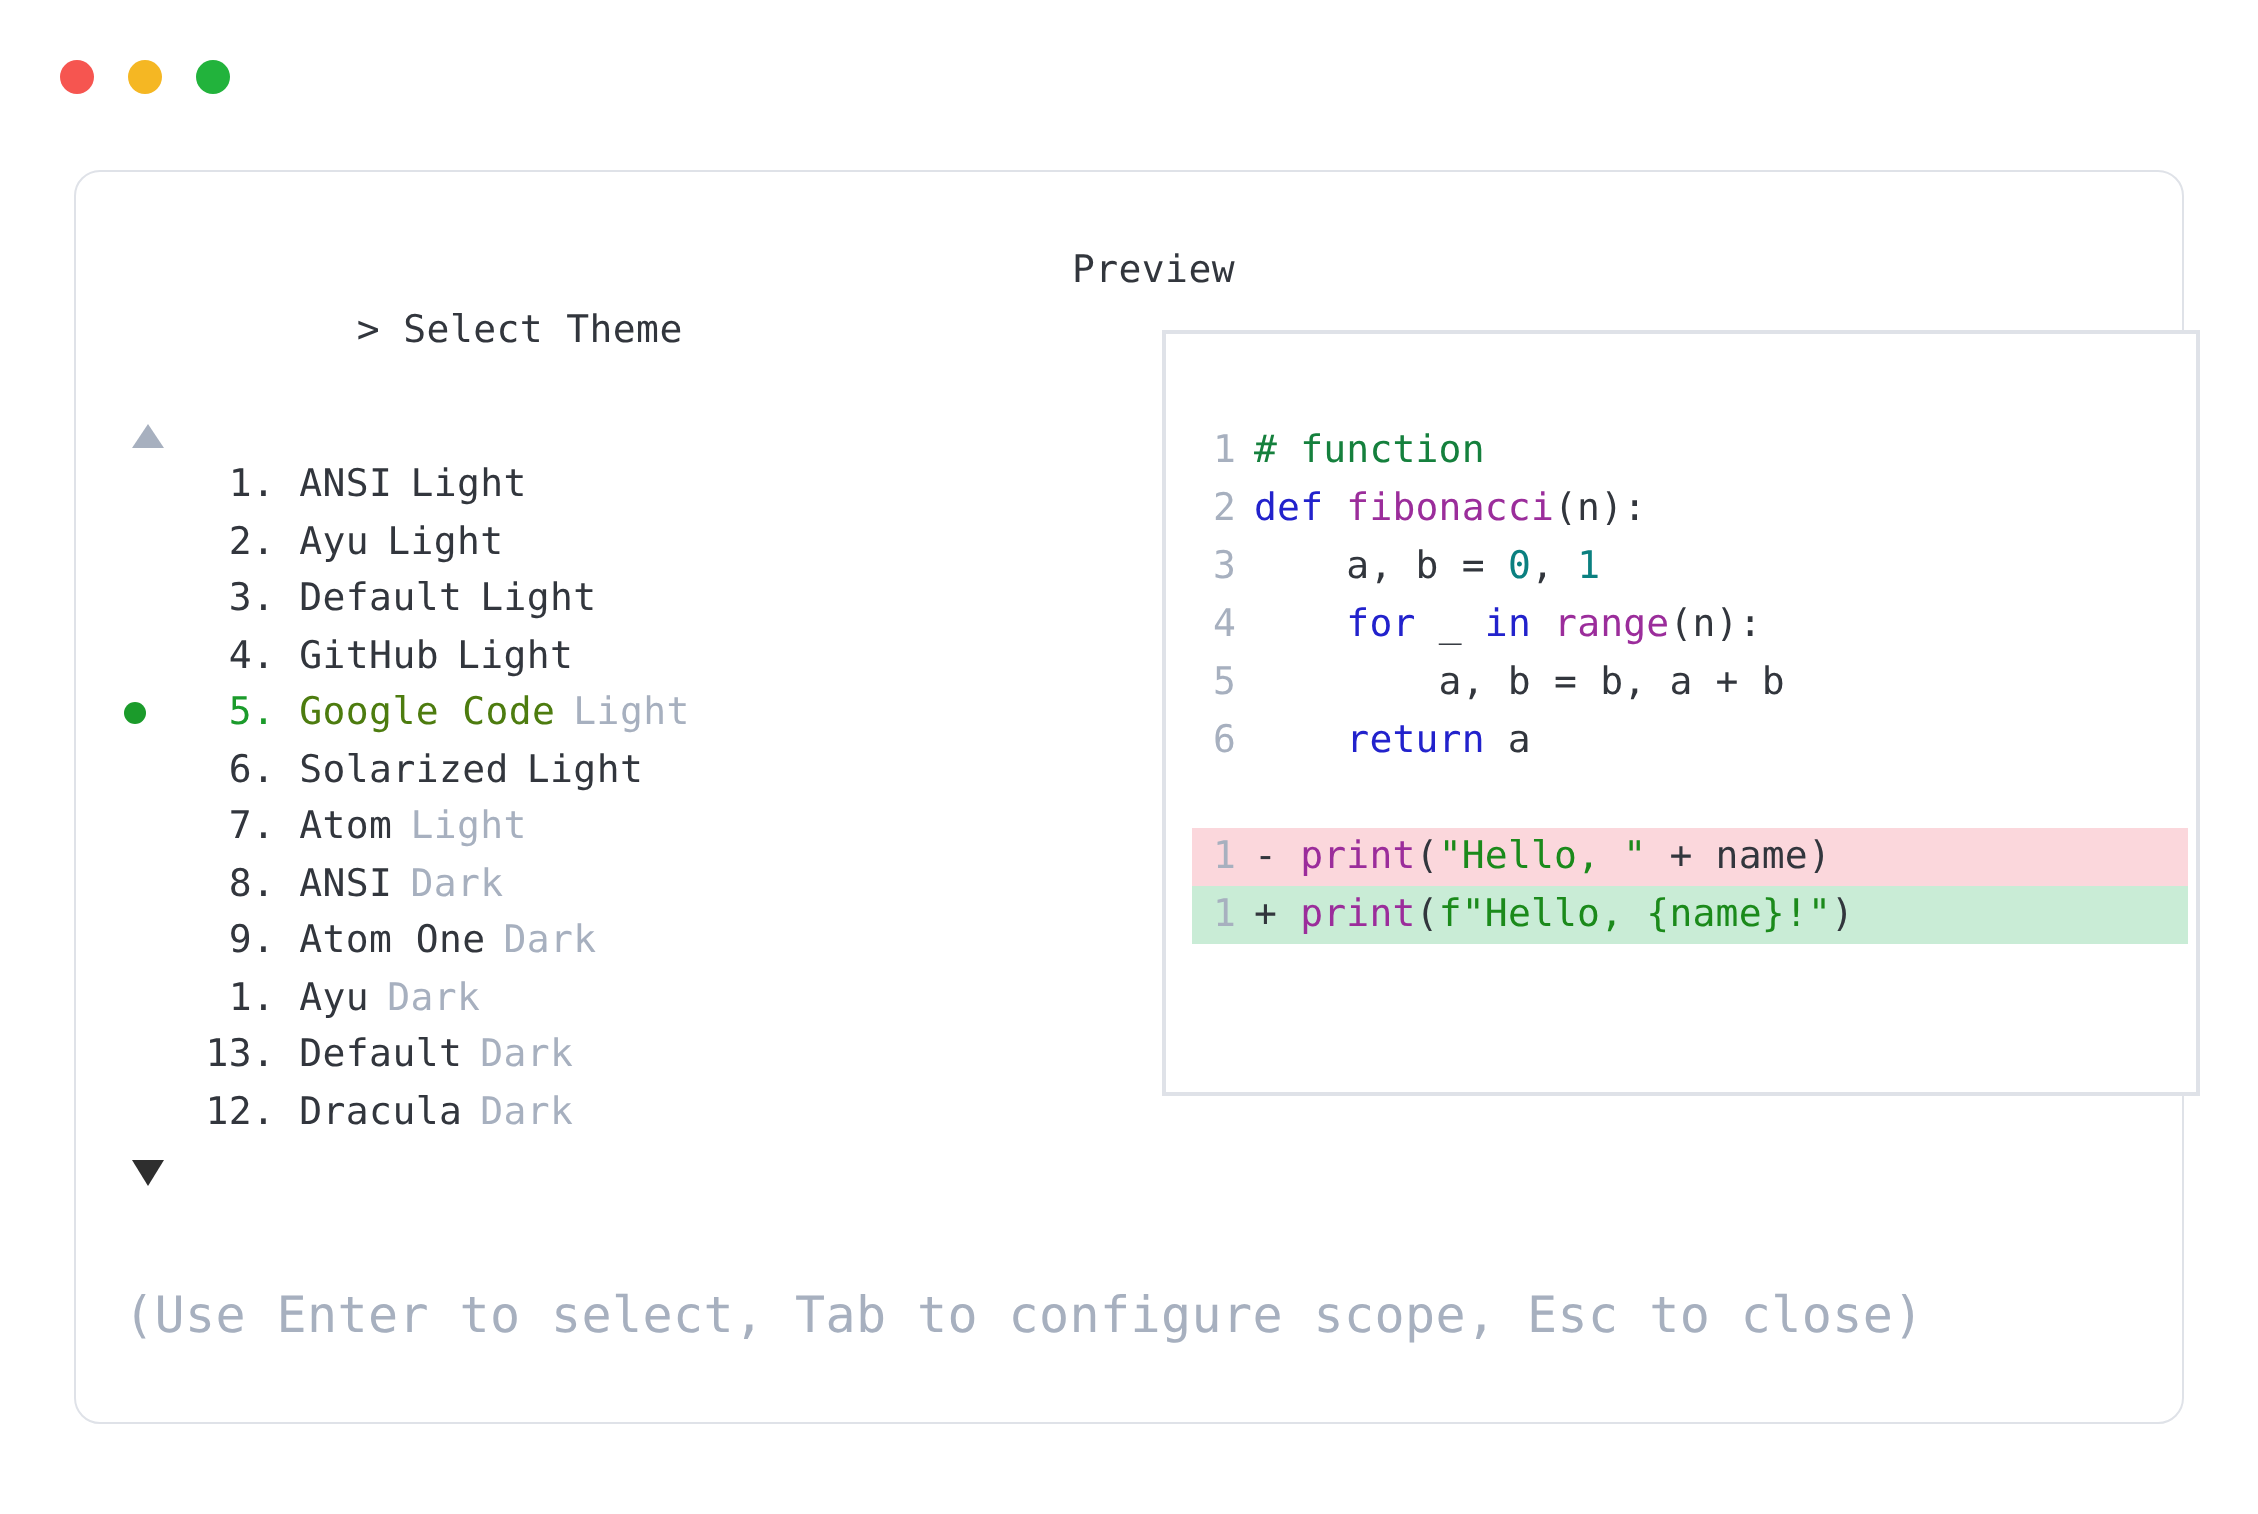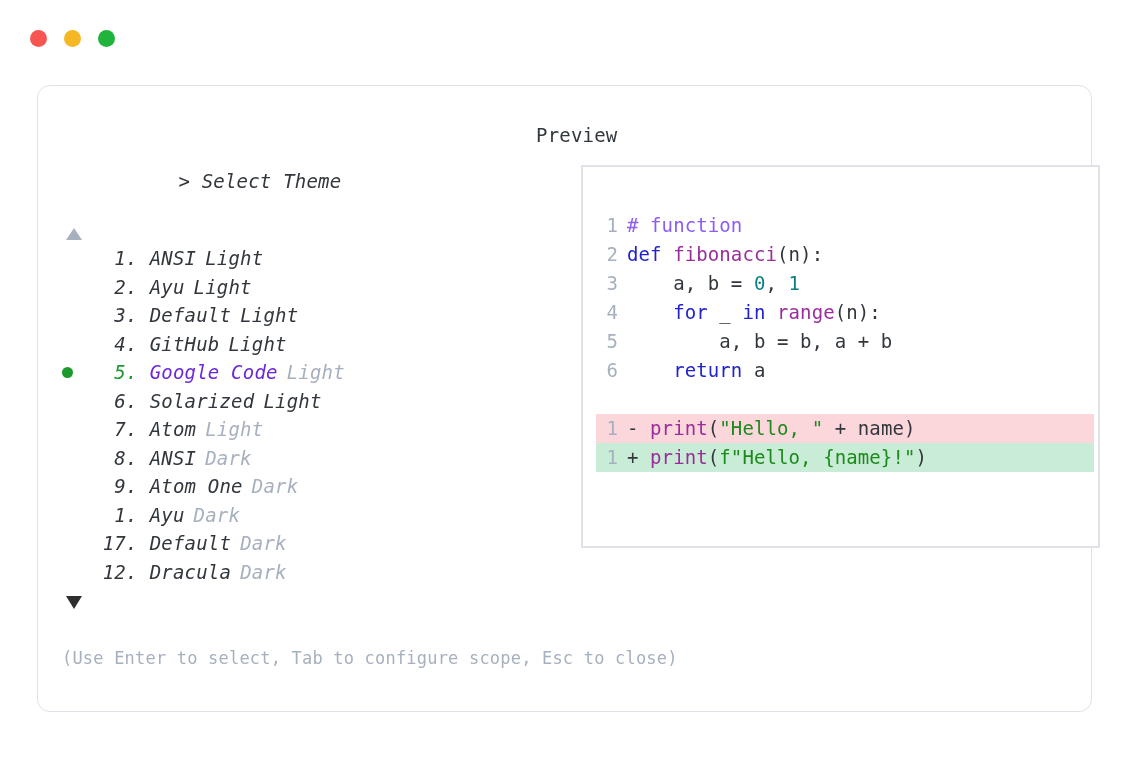--- a/index.html
+++ b/index.html
@@ -57,23 +57,22 @@
     position: absolute;
     left: 0;
     top: 0;
     width: 100%;
     height: 100%;
   }
 
   .col-left {
     position: absolute;
     left: 24px;
-    top: 56px;
+    top: 40px;
     width: 460px;
-    font-style: italic;
   }
   .col-right {
     position: absolute;
     left: 498px;
     top: 36px;
     width: 530px;
   }
 
   .prompt-line {
     font-size: 19px;
@@ -147,21 +146,21 @@
     color: #32363d;
   }
   .idx.sel { color: #1b9b2b; }
   .dot-sep {
     flex: 0 0 auto;
     color: #32363d;
     padding-right: 12px;
   }
   .dot-sep.sel { color: #1b9b2b; }
   .tname { color: #32363d; }
-  .tname.sel { color: #6d28d9; }
+  .tname.sel { color: #4d7c0f; }
   .tvariant { color: #a7b0bf; padding-left: 9px; }
   .tvariant.strong { color: #32363d; }
 
   
   .preview-box {
     position: absolute;
     left: 45px;
     top: 43px;
     width: 519px;
     height: 383px;
@@ -189,35 +188,35 @@
     text-align: right;
     color: #a7b0bf;
     padding-right: 9px;
   }
   .code-spacer { height: 29px; }
 
   .code-line.del { background: #fbd7dc; }
   .code-line.add { background: #c9ecd6; }
 
   
-  .t-com  { color: #8b5cf6; margin-top: 19px; }
+  .t-com  { color: #15803d; margin-top: 19px; }
   .t-kw   { color: #2222cc; }
   .t-fn   { color: #9b2d9b; }
   .t-num  { color: #0b8080; }
   .t-str  { color: #1b8a1b; }
   .t-plain{ color: #32363d; }
   .t-punc { color: #32363d; }
   .t-diffmark { color: #32363d; }
 
   
   .footer-help {
     position: absolute;
     left: 24px;
     bottom: 40px;
-    font-size: 17px;
+    font-size: 25px;
     line-height: 26px;
     color: #a7b0bf;
     letter-spacing: 0.2px;
     white-space: pre;
   }
 </style>
 </head>
 <body>
 
 <div class="screen">
@@ -243,21 +242,21 @@
             <li class="theme-row"><span class="bullet-cell"></span><span class="idx">1</span><span class="dot-sep">.</span><span class="tname">ANSI</span><span class="tvariant strong">Light</span></li>
             <li class="theme-row"><span class="bullet-cell"></span><span class="idx">2</span><span class="dot-sep">.</span><span class="tname">Ayu</span><span class="tvariant strong">Light</span></li>
             <li class="theme-row"><span class="bullet-cell"></span><span class="idx">3</span><span class="dot-sep">.</span><span class="tname">Default</span><span class="tvariant strong">Light</span></li>
             <li class="theme-row"><span class="bullet-cell"></span><span class="idx">4</span><span class="dot-sep">.</span><span class="tname">GitHub</span><span class="tvariant strong">Light</span></li>
             <li class="theme-row"><span class="bullet-cell"><span class="bullet" style="background: rgb(27, 155, 43);"></span></span><span class="idx sel">5</span><span class="dot-sep sel">.</span><span class="tname sel">Google Code</span><span class="tvariant">Light</span></li>
             <li class="theme-row"><span class="bullet-cell"></span><span class="idx">6</span><span class="dot-sep">.</span><span class="tname">Solarized</span><span class="tvariant strong">Light</span></li>
             <li class="theme-row"><span class="bullet-cell"></span><span class="idx">7</span><span class="dot-sep">.</span><span class="tname">Atom</span><span class="tvariant">Light</span></li>
             <li class="theme-row"><span class="bullet-cell"></span><span class="idx">8</span><span class="dot-sep">.</span><span class="tname">ANSI</span><span class="tvariant">Dark</span></li>
             <li class="theme-row"><span class="bullet-cell"></span><span class="idx">9</span><span class="dot-sep">.</span><span class="tname">Atom One</span><span class="tvariant">Dark</span></li>
             <li class="theme-row"><span class="bullet-cell"></span><span class="idx">1</span><span class="dot-sep">.</span><span class="tname">Ayu</span><span class="tvariant">Dark</span></li>
-            <li class="theme-row"><span class="bullet-cell"></span><span class="idx">17</span><span class="dot-sep">.</span><span class="tname">Default</span><span class="tvariant">Dark</span></li>
+            <li class="theme-row"><span class="bullet-cell"></span><span class="idx">13</span><span class="dot-sep">.</span><span class="tname">Default</span><span class="tvariant">Dark</span></li>
             <li class="theme-row"><span class="bullet-cell"></span><span class="idx">12</span><span class="dot-sep">.</span><span class="tname">Dracula</span><span class="tvariant">Dark</span></li>
           </ul>
 
         <div class="scroll-arrow down" style="border-top-color: rgb(46, 46, 46);"></div>
       </div>
 
       <div class="col-right">
         <div class="panel-title">Preview</div>
 
         <div class="preview-box">

